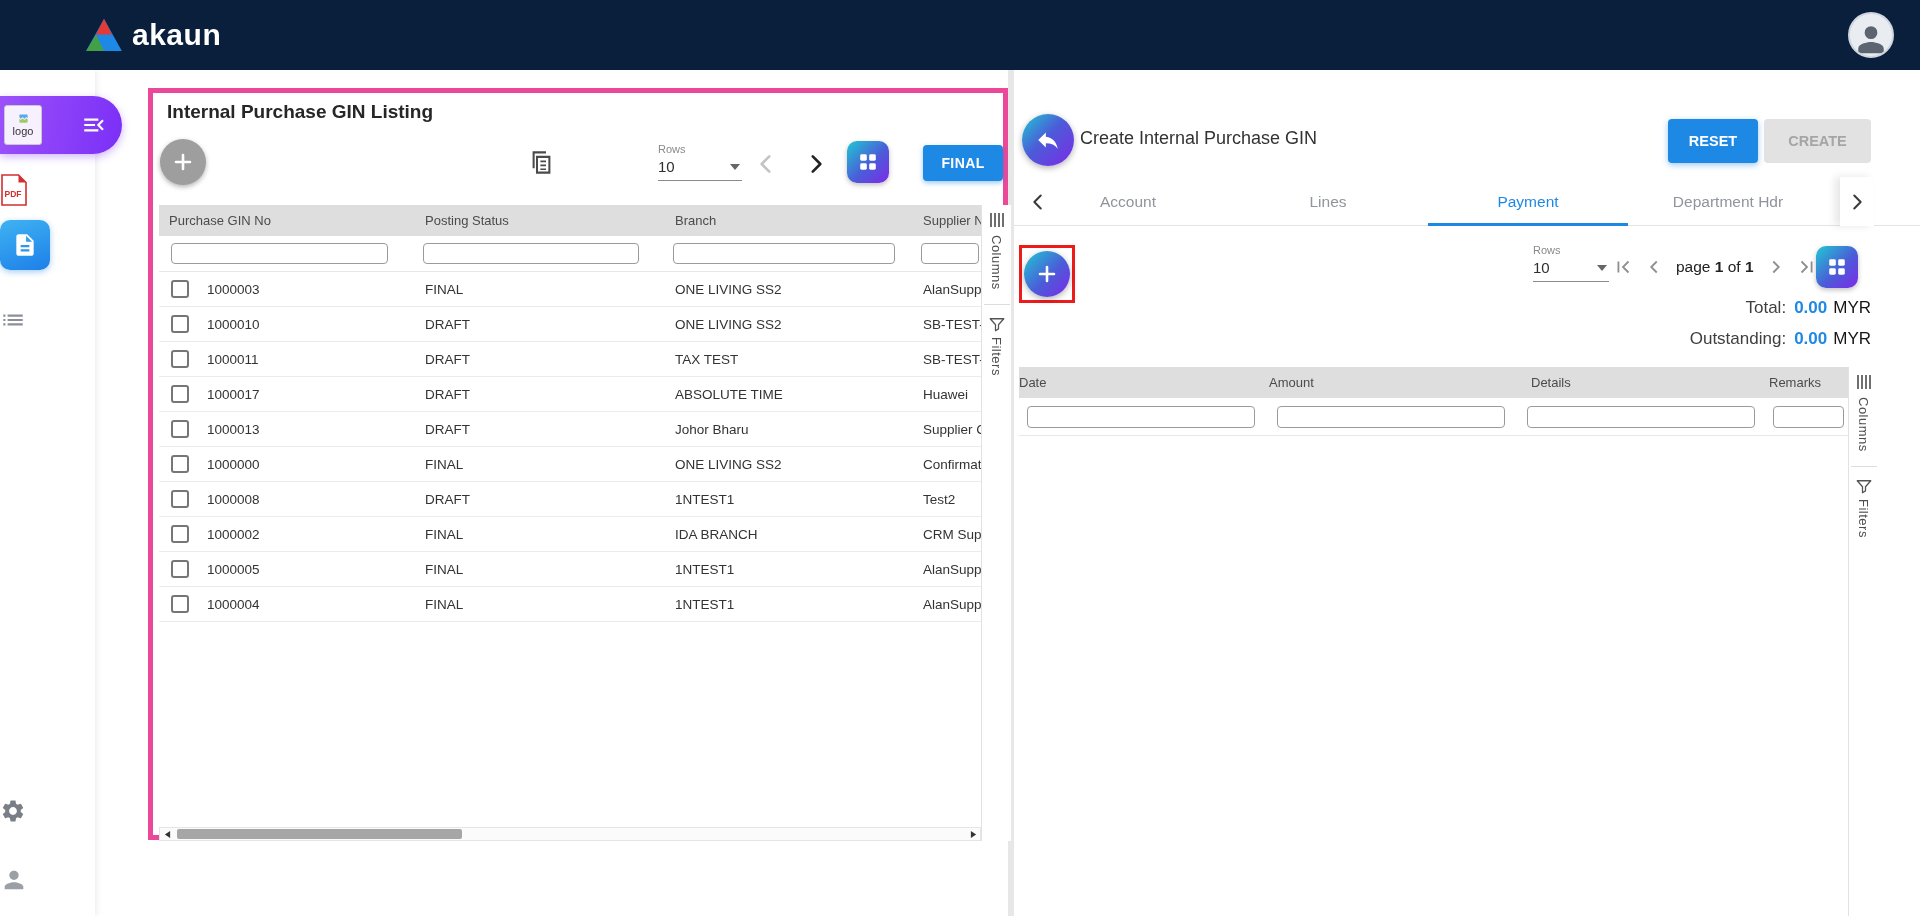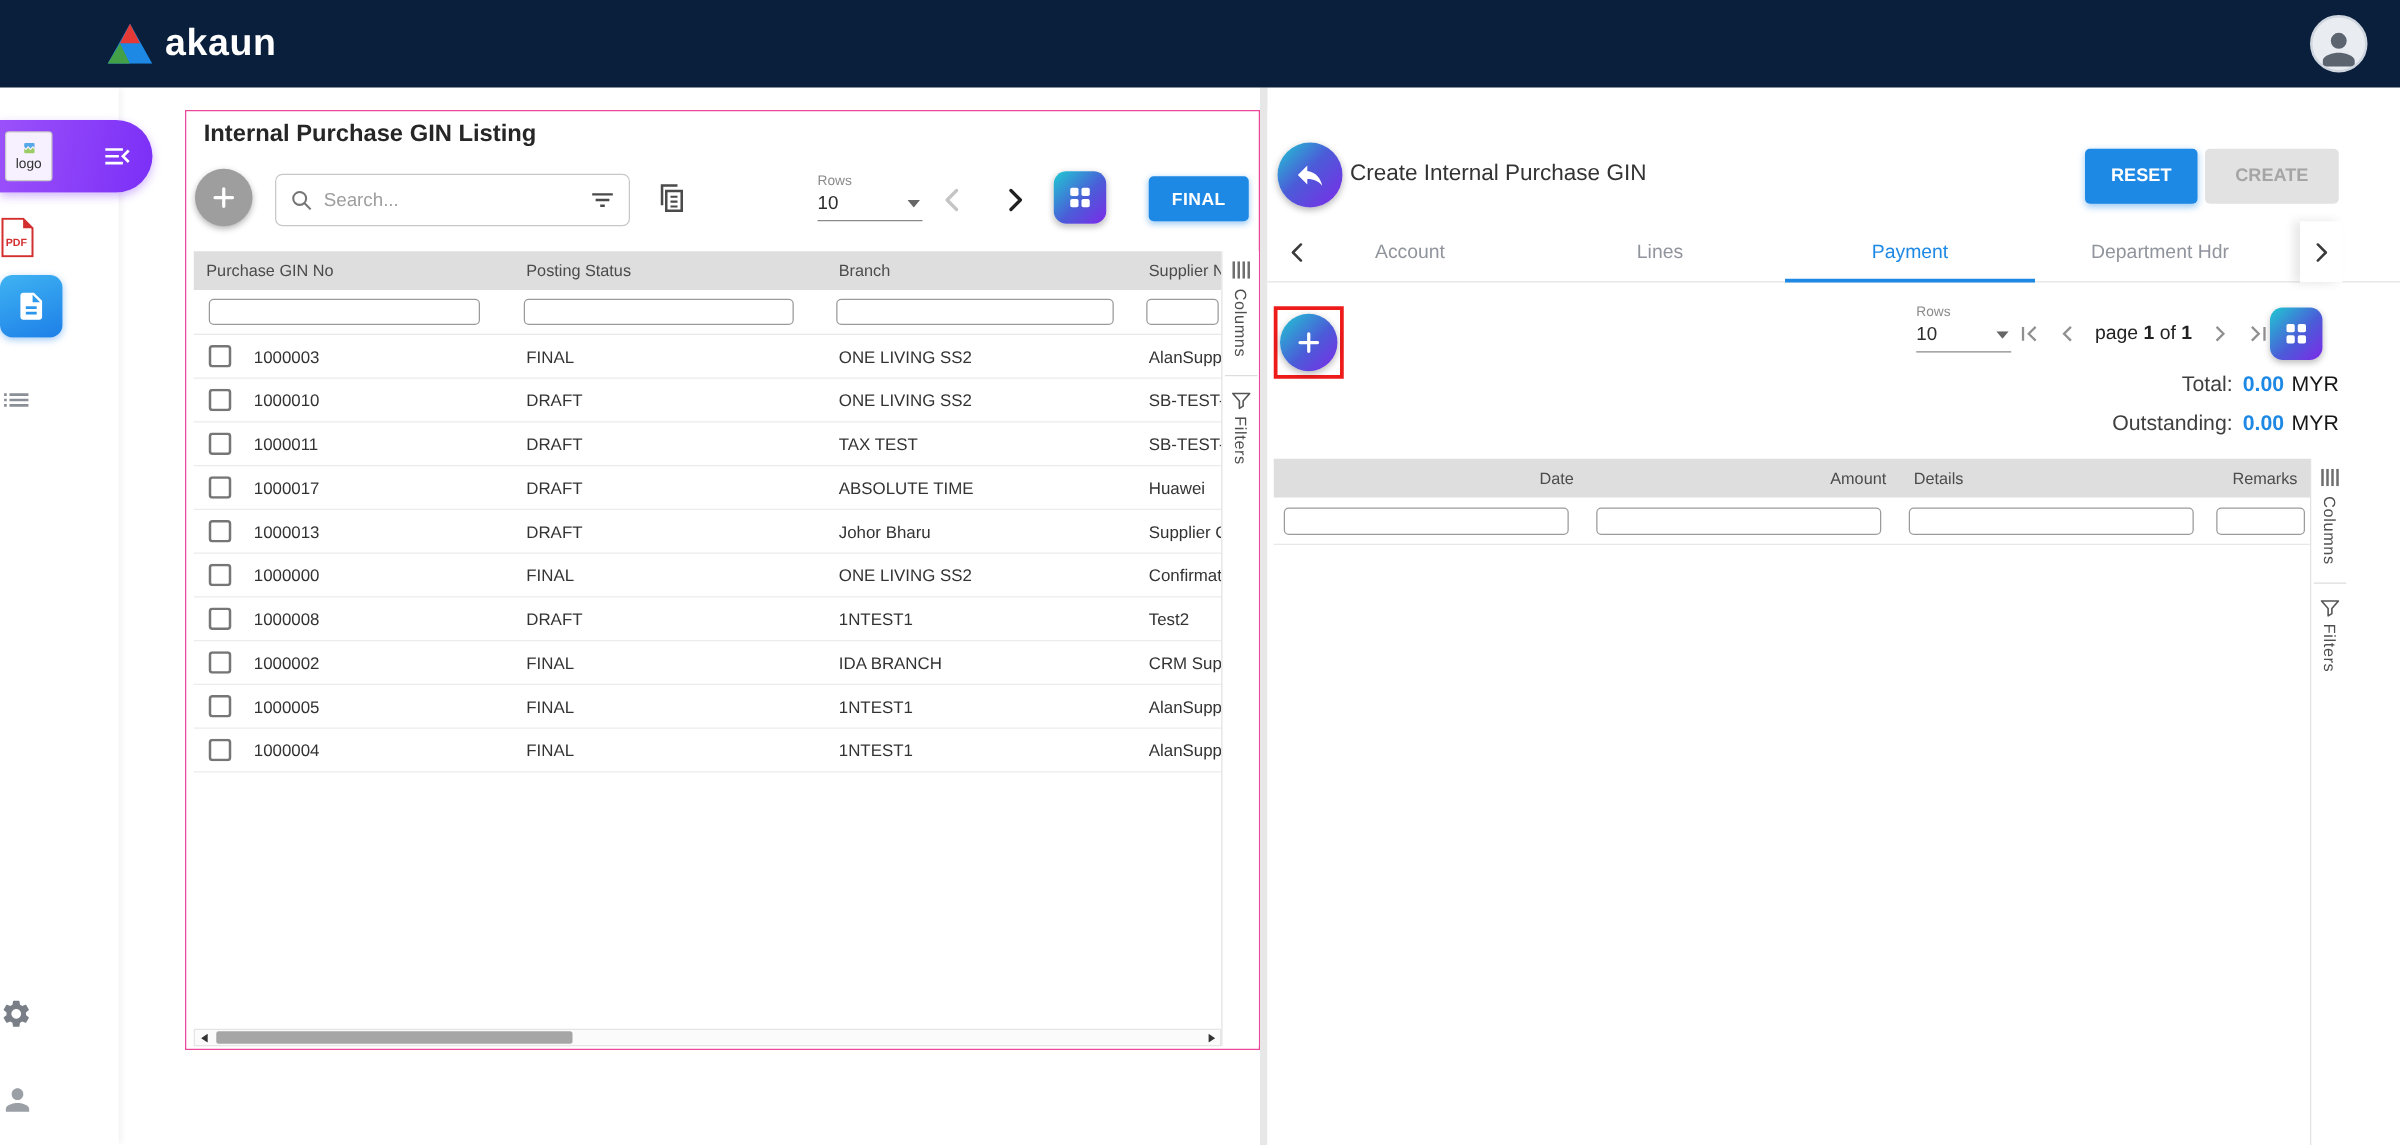--- a/index.html
+++ b/index.html
@@ -26,21 +26,21 @@
   .logo-broken { width:38px; height:40px; background:rgba(255,255,255,.92); border:1px solid #c9c9c9;
                  border-radius:3px; display:flex; flex-direction:column; align-items:center; justify-content:center;
                  font-size:11px; color:#333; gap:1px; overflow:hidden; }
   .side-btn { position:absolute; left:0; width:95px; display:flex; justify-content:flex-start; cursor:pointer; background:none; border:none; }
   .doc-tile { width:50px; height:50px; border-radius:10px; background:linear-gradient(160deg,#3fb3f2,#1d7fe8);
               display:flex; align-items:center; justify-content:center; box-shadow:0 2px 6px rgba(29,127,232,.4); }
 
   
   .panel-gap { position:absolute; left:1008px; top:70px; width:6px; height:846px; background:#e7e7e7; }
   .left-panel { position:absolute; left:148px; top:88px; width:860px; height:752px; background:#fff;
-                border:1px solid #ec4899; }
+                border:5px solid #ec4899; }
   .right-panel { position:absolute; left:1014px; top:88px; width:906px; height:846px; background:#fff; }
 
   
   .panel-title { position:absolute; left:14px; top:8px; font-size:19px; font-weight:600; color:#262626; }
   .circle-btn { border:none; border-radius:50%; display:flex; align-items:center; justify-content:center; cursor:pointer; }
   .plus-gray { position:absolute; left:7px; top:46px; width:46px; height:46px; background:#9e9e9e;
                box-shadow:0 2px 5px rgba(0,0,0,.3); }
   .search-box { position:absolute; left:71px; top:50px; width:284px; height:42px; border:1px solid #c8c8c8;
                 border-radius:6px; display:flex; align-items:center; padding:0 10px; gap:8px; background:#fff; }
   .search-box input { flex:1; border:none; outline:none; font-size:15px; color:#333; min-width:0; }
@@ -137,21 +137,21 @@
   .totals-line .val { color:var(--accent-blue,#1e88e5); font-weight:bold; margin:0 6px 0 8px; }
   .totals-line .cur { color:#161616; font-weight:normal; }
   .tl-total { top:210px; }
   .tl-outstanding { top:241px; }
 
   
   .rp-table { position:absolute; left:5px; top:279px; width:829px; height:556px; }
   .rp-head, .rp-filter { display:grid; grid-template-columns:250px 250px 250px 79px; }
   .rp-head { background:var(--header-gray,#dedede); height:31px; align-items:center; }
   .rp-head .th { font-size:13px; color:#4b4b4b; white-space:nowrap; overflow:hidden; cursor:pointer; }
-  .rp-head .r { text-align:right; padding-right:10px; }
+  .rp-head .r { padding-right:10px; }
   .rp-head .l { text-align:left; padding-left:12px; }
   .rp-filter { height:38px; align-items:center; border-bottom:1px solid #e8e8e8; }
   .rp-filter input { width:228px; margin-left:8px; height:22px; }
   .rp-filter .f4 { width:71px; margin-left:4px; }
   .empty-msg { position:absolute; left:0; top:289px; width:100%; text-align:center; font-size:13.5px; color:#555; }
 
   
   .rp-hscroll { position:absolute; left:0; bottom:0; width:906px; height:12px; background:#ececec; cursor:pointer; }
   .rp-hthumb { position:absolute; left:23px; right:32px; top:1px; height:10px; background:#4c4c4c; border-radius:2px; cursor:grab; }
   .rp-hcorner { position:absolute; right:2px; top:1px; width:13px; height:10px; background:#4c4c4c; }
@@ -236,32 +236,20 @@
 
   <section class="left-panel">
     <h1 class="panel-title">Internal Purchase GIN Listing</h1>
 
     <button class="circle-btn plus-gray">
       <svg viewBox="0 0 24 24" width="24" height="24">
         <path d="M12 5v14M5 12h14" stroke="#fff" stroke-width="2.6" stroke-linecap="round"></path>
       </svg>
     </button>
 
-    <div class="search-box">
-      <svg viewBox="0 0 24 24" width="20" height="20">
-        <circle cx="10.5" cy="10.5" r="6.2" fill="none" stroke="#757575" stroke-width="2"></circle>
-        <line x1="15.2" y1="15.2" x2="21" y2="21" stroke="#757575" stroke-width="2"></line>
-      </svg>
-      <input placeholder="Search..." style="">
-      <span style="cursor:pointer;">
-        <svg viewBox="0 0 24 24" width="22" height="22">
-          <path fill="#4a4a4a" d="M3 6h18v2H3zM6 11h12v2H6zM10 16h4v2h-4z"></path>
-        </svg>
-      </span>
-    </div>
 
     <button class="icon-btn copy-btn">
       <svg viewBox="0 0 24 24" width="27" height="27">
         <path fill="none" stroke="#4a4a4a" stroke-width="1.8" d="M8 7h11v14H8z"></path>
         <path fill="none" stroke="#4a4a4a" stroke-width="1.8" d="M5 17V3h11"></path>
         <path stroke="#4a4a4a" stroke-width="1.5" d="M11 11h5M11 14.5h5M11 18h5"></path>
       </svg>
     </button>
 
     <div class="rows-select lp-rows">

